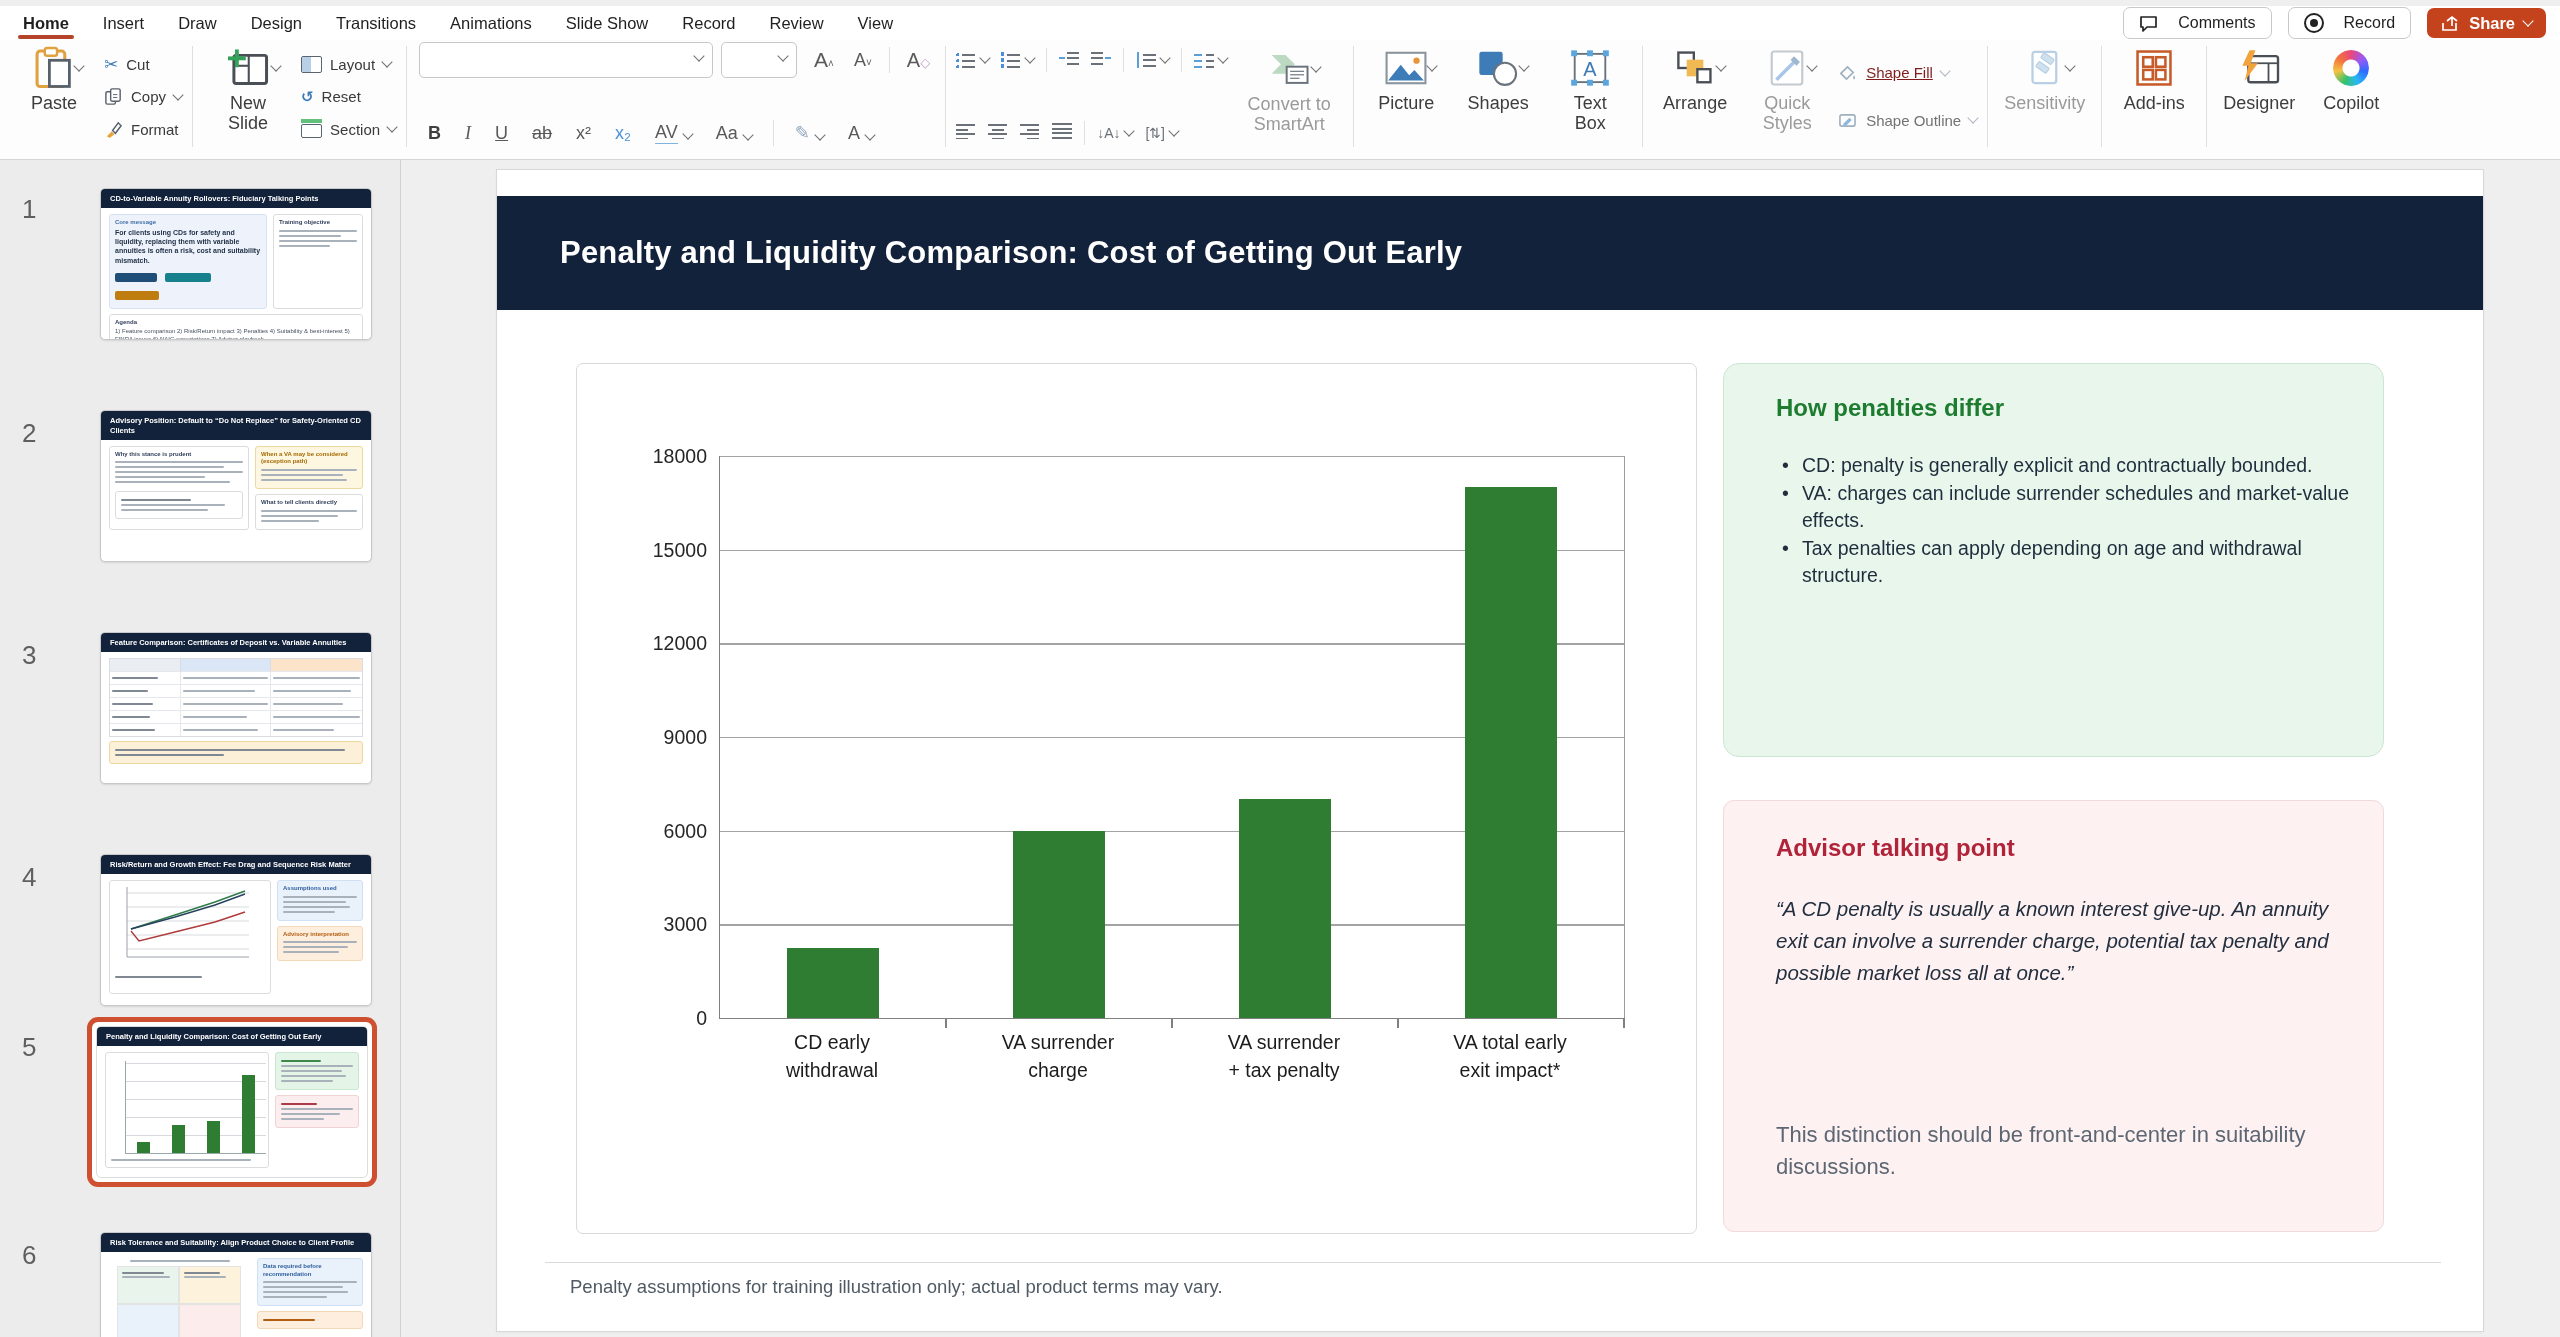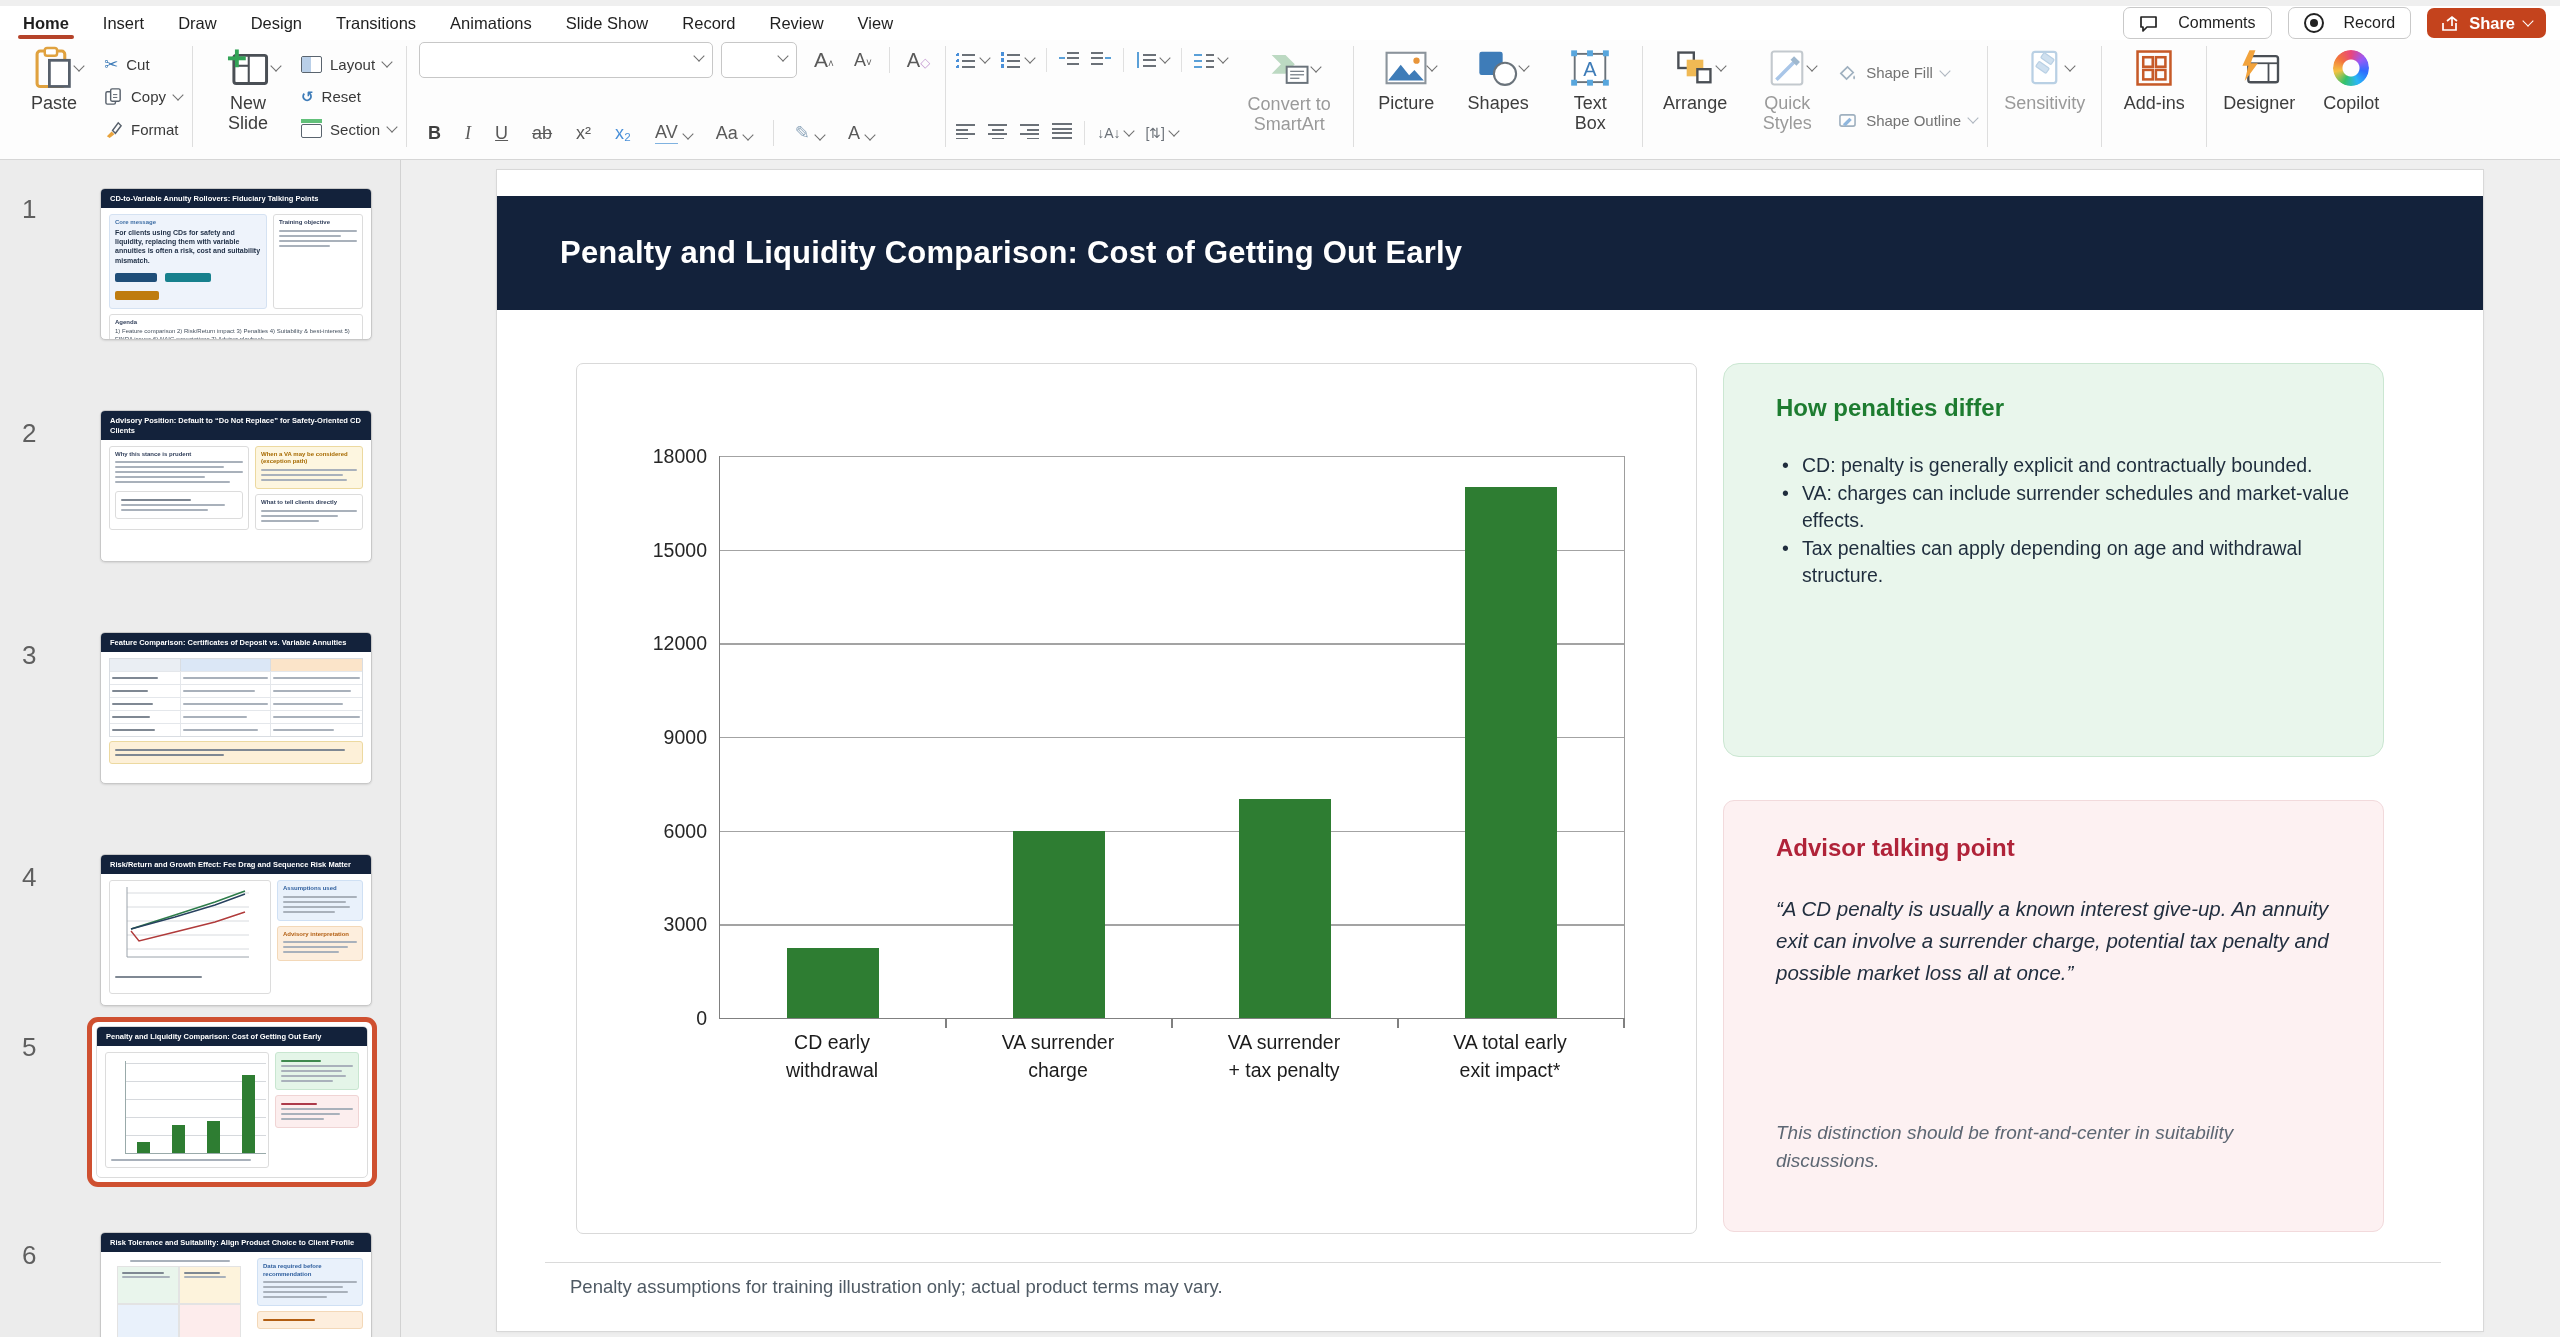--- a/index.html
+++ b/index.html
@@ -139,21 +139,21 @@
     border:1.5px solid #cbe7d2;border-radius:16px;box-sizing:border-box;}
   .how-title{position:absolute;left:52px;top:30px;font-size:24px;font-weight:700;color:#1d7c30;}
   .how-list{position:absolute;left:52px;top:88px;width:575px;margin:0;padding:0;list-style:none;}
   .how-list li{position:relative;padding-left:26px;font-size:19.5px;color:#1f2d3d;line-height:1.38;margin-bottom:1px;}
   .how-list li::before{content:'•';position:absolute;left:6px;color:#1f2d3d;}
   .advisor-box{position:absolute;left:1226px;top:630px;width:661px;height:432px;background:#fdf1f2;
     border:1.5px solid #f2dadc;border-radius:11px;box-sizing:border-box;}
   .adv-title{position:absolute;left:52px;top:33px;font-size:24px;font-weight:700;color:#b02339;}
   .adv-quote{position:absolute;left:52px;top:92px;width:565px;font-size:20.5px;font-style:italic;
     color:#222f3f;line-height:1.55;}
-  .adv-note{position:absolute;left:52px;top:318px;width:540px;font-size:19px;color:#5d6773;line-height:1.45;font-style:italic;}
+  .adv-note{position:absolute;left:52px;top:318px;width:540px;font-size:22px;color:#5d6773;line-height:1.45;}
   .slide-divider{position:absolute;left:48px;top:1092px;width:1896px;height:1px;background:#dadada;}
   .slide-footer{position:absolute;left:73px;top:1106px;font-size:18.5px;color:#4f5a64;}
   
   .mini-chart{position:relative;width:140px;height:92px;border-left:1px solid #9aa;border-bottom:1px solid #9aa;
     margin:4px 0 0 14px;display:flex;align-items:flex-end;justify-content:space-around;
     background:repeating-linear-gradient(to top,transparent 0 17px,#d6d9dd 17px 18px);}
   .mbar{width:13px;background:#2e7d32;}
   .q{width:62px;height:38px;border:1px solid #e3e3e3;box-sizing:border-box;}
 </style>
 </head>
@@ -438,21 +438,21 @@
         <svg width="40" height="38" viewBox="0 0 34 32">
             <rect x="4" y="2" width="26" height="28" rx="2" fill="#fff" stroke="#c3c9ce" stroke-width="1.8"></rect>
             <path d="M8 26 C14 20 18 16 25 9" stroke="#a9c6e8" stroke-width="3" fill="none"></path>
             <path d="M23 6 l5 5 -3 3 -5 -5 Z" fill="#9fb8cf"></path>
           </svg>
         <span class="chev sidechev"></span>
       </span>
       <span class="lbl dim" style="width:50px;">Quick Styles</span>
     </div>
     <div class="stack" style="justify-content:space-around;">
-      <div class="srow" style="color:#737373;">
+      <div class="srow" style="color:#7f1d1d;text-decoration:underline;">
         <svg width="21" height="17" viewBox="0 0 22 18">
             <path d="M4 10 L11 3 L17 9 L10 16 Z" fill="none" stroke="#9fb0bf" stroke-width="1.8"></path>
             <path d="M18 12 q2 3 0 4.5 q-2-1.5 0-4.5" fill="#9fb0bf"></path>
           </svg>
         <span>Shape Fill</span>
         <span class="chev" style="border-color:#aeb6bf;"></span>
       </div>
       <div class="srow" style="color:#737373;text-align:right;">
         <svg width="21" height="17" viewBox="0 0 22 18">
             <rect x="3" y="3" width="16" height="12" rx="2" fill="none" stroke="#9fb0bf" stroke-width="1.7"></rect>

